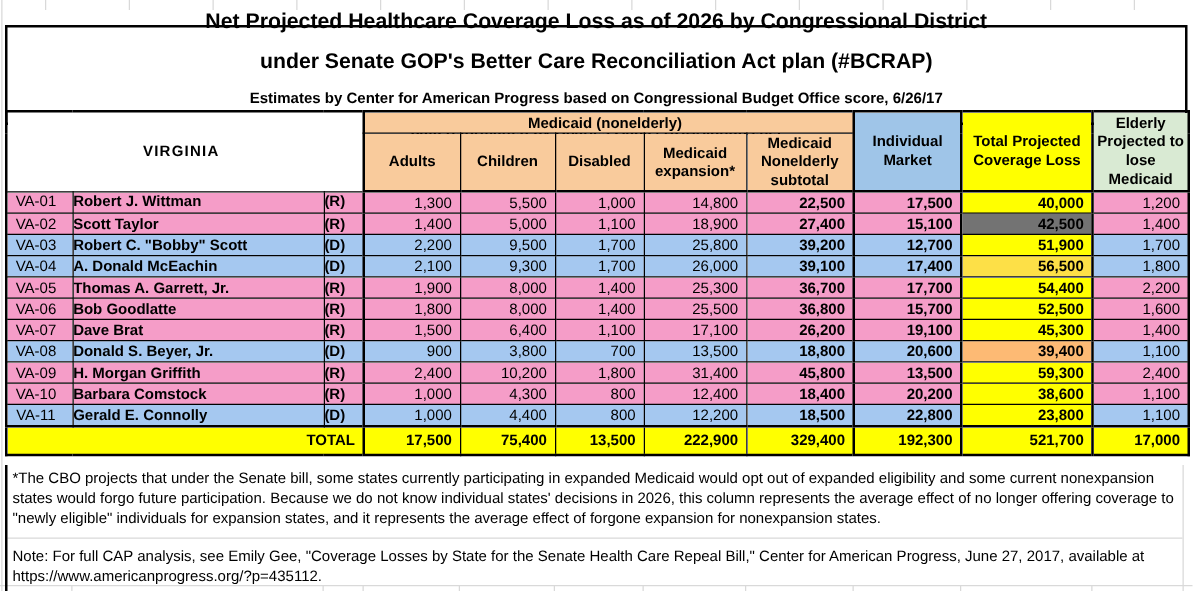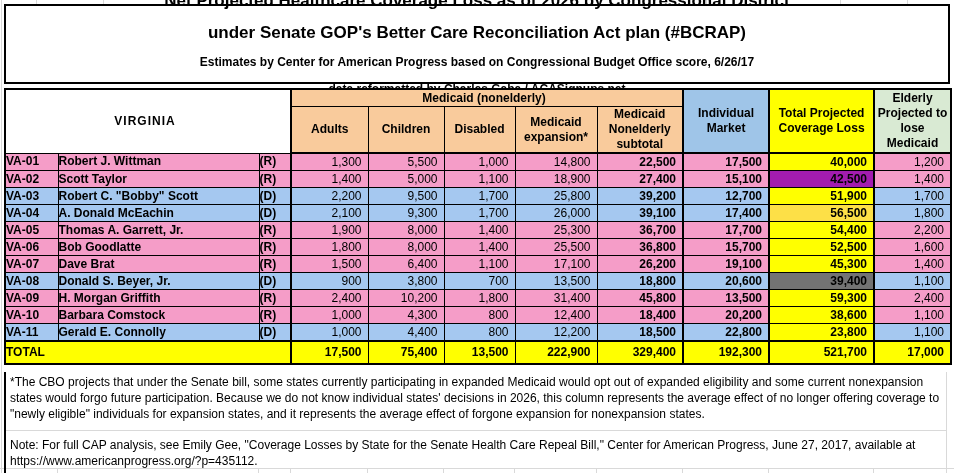--- a/index.html
+++ b/index.html
@@ -7,38 +7,38 @@
     width:954px;height:473px;position:relative;background:#ffffff;
     font-family:"Liberation Sans","DejaVu Sans",sans-serif;color:#000;
     overflow:hidden;
   }
   
   .grid-v{position:absolute;width:1px;background:#d9d9d9;}
   .grid-h{position:absolute;height:1px;background:#d9d9d9;}
 
   
   .title-box{
-    position:absolute;left:4px;top:4px;width:942px;height:76px;
+    position:absolute;left:4px;top:20px;width:942px;height:76px;
     border:2px solid #000;background:#fff;text-align:center;
     display:flex;flex-direction:column;justify-content:center;gap:12px;
   }
   .title-main{font-size:17px;font-weight:bold;line-height:20px;}
   .title-sub{font-size:12px;font-weight:bold;line-height:15px;}
 
   
   table.main{
     position:absolute;left:4px;top:88px;
     border-collapse:collapse;table-layout:fixed;width:942px;
     border:2px solid #000;
   }
   table.main td{
     border:1px solid #000;font-size:12px;line-height:15px;
     padding:0 6px 0 0;height:16px;overflow:hidden;white-space:nowrap;
   }
-  .c-dist{text-align:left;font-weight:bold;padding:0 2px;}
+  .c-dist{text-align:center;font-weight:normal;padding:0 2px;}
   .c-name{text-align:left;font-weight:bold;padding-left:4px;}
   .c-party{text-align:left;font-weight:bold;padding-left:3px;}
   .num{text-align:right;}
   .bold{font-weight:bold;}
   tr.rep td{background:#F59DC8;}
   tr.dem td{background:#A5C8F0;}
   .tl{border-left-width:2px !important;}
 
   .state-cell{
     background:#fff;text-align:center;font-size:34px;font-weight:bold;
@@ -57,21 +57,21 @@
   .total-head{background:#FFFF00;}
   .eld-head{background:#D9EAD3;}
   .merge-head{
     text-align:center;font-weight:bold;font-size:13px;line-height:15px;
     white-space:normal !important;padding:0 2px !important;
     border-bottom:2px solid #000 !important;
   }
   tr.totalrow td{
     background:#FFFF00;font-weight:bold;border-top:2px solid #000;height:21px;
   }
-  .total-label{font-size:13px;padding-right:6px;}
+  .total-label{text-align:right;font-size:13px;padding-right:6px;}
   .grand-total{font-size:17px;margin-left:44px;}
 
   
   .footnote-border{position:absolute;left:4px;top:372px;width:2px;height:101px;background:#000;}
   .footnote-area{
     position:absolute;left:10px;top:374px;width:932px;
     font-size:12px;line-height:16px;
   }
   .footnote-area p{margin:0;}
   .footnote-gap{height:15px;}
@@ -163,21 +163,21 @@
   <tr class="rep">
     <td class="c-dist">VA-02</td>
     <td class="c-name">Scott Taylor</td>
     <td class="c-party">(R)</td>
     <td class="num tl">1,400</td>
     <td class="num">5,000</td>
     <td class="num">1,100</td>
     <td class="num">18,900</td>
     <td class="num bold">27,400</td>
     <td class="num bold tl">15,100</td>
-    <td class="num bold tl" style="background:#a21caf">42,500</td>
+    <td class="num bold tl" style="background:#737373">42,500</td>
     <td class="num tl">1,400</td>
   </tr>
   <tr class="dem">
     <td class="c-dist">VA-03</td>
     <td class="c-name">Robert C. "Bobby" Scott</td>
     <td class="c-party">(D)</td>
     <td class="num tl">2,200</td>
     <td class="num">9,500</td>
     <td class="num">1,700</td>
     <td class="num">25,800</td>
@@ -241,21 +241,21 @@
   <tr class="dem">
     <td class="c-dist">VA-08</td>
     <td class="c-name">Donald S. Beyer, Jr.</td>
     <td class="c-party">(D)</td>
     <td class="num tl">900</td>
     <td class="num">3,800</td>
     <td class="num">700</td>
     <td class="num">13,500</td>
     <td class="num bold">18,800</td>
     <td class="num bold tl">20,600</td>
-    <td class="num bold tl" style="background:#737373">39,400</td>
+    <td class="num bold tl" style="background:#fdba74">39,400</td>
     <td class="num tl">1,100</td>
   </tr>
   <tr class="rep">
     <td class="c-dist">VA-09</td>
     <td class="c-name">H. Morgan Griffith</td>
     <td class="c-party">(R)</td>
     <td class="num tl">2,400</td>
     <td class="num">10,200</td>
     <td class="num">1,800</td>
     <td class="num">31,400</td>

